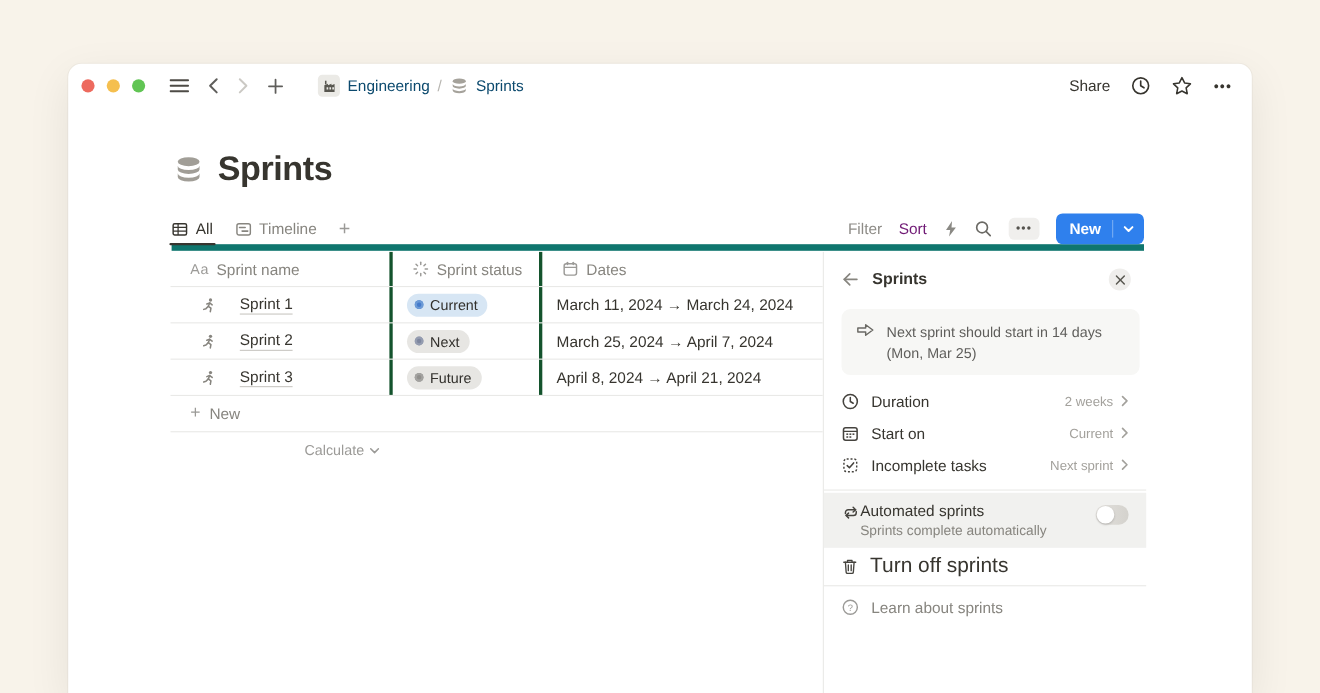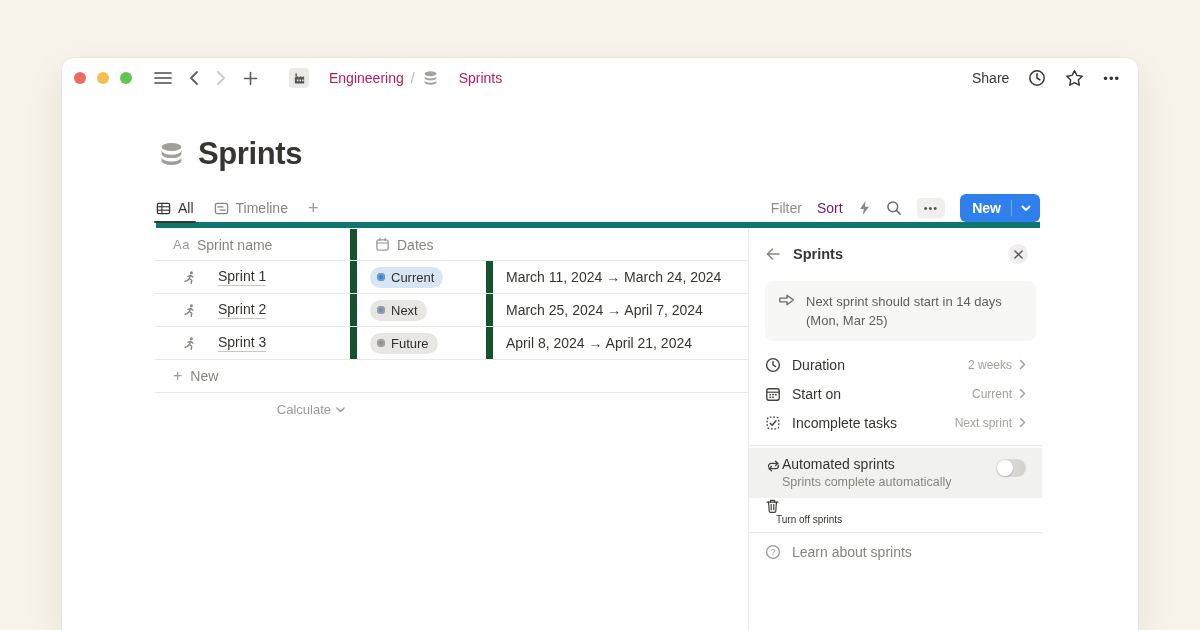--- a/index.html
+++ b/index.html
@@ -18,21 +18,21 @@
   
   .topbar { position:absolute; left:0; right:0; top:0; height:40px; display:flex; align-items:center; padding:0 18px 0 12px; }
   .traffic { display:flex; align-items:center; gap:11px; }
   .light { width:12px; height:12px; border-radius:50%; }
   .light.red { background:#ed6a5e; } .light.yellow { background:#f5bf4f; } .light.green { background:#61c554; }
   .tb-icon { display:inline-flex; align-items:center; justify-content:center; height:24px; }
   .tb-gap { margin-left:17px; }
   .hamburger { margin-left:22px; }
   .breadcrumb { display:flex; align-items:center; margin-left:14px; font-size:14px; }
   .ws-icon { width:20px; height:20px; background:#ebeae6; border-radius:4px; display:inline-flex; align-items:center; justify-content:center; }
-  .crumb { margin-left:20px; color:#be185d; }
+  .crumb { margin-left:7px; color:#0c4a6e; }
   .crumb-sep { margin:0 7px; color:#b8b6b1; }
   .topbar-right { margin-left:auto; display:flex; align-items:center; gap:19px; }
   .share { font-size:14px; color:#37352f; }
   .ellipsis-txt { font-size:13px; color:#37352f; letter-spacing:1px; }
   
   .title-row { position:absolute; left:96px; top:78px; display:flex; align-items:center; gap:13px; }
   .page-title { font-size:31px; font-weight:700; letter-spacing:-0.4px; color:#37352f; }
   
   .view-bar { position:absolute; left:94px; top:136px; width:884px; height:34px; border-bottom:6px solid #0f766e; display:flex; align-items:center; justify-content:space-between; }
   .tabs { display:flex; align-items:center; gap:20px; height:100%; }
@@ -49,21 +49,21 @@
   .new-btn .lbl { font-size:14px; font-weight:600; padding:0 10px 0 12px; }
   .new-btn .split { width:1px; height:16px; background:rgba(255,255,255,.35); }
   .new-btn .chev { padding:0 9px; display:flex; align-items:center; }
   
   .main { position:absolute; left:0; top:171px; right:0; bottom:0; }
   .table-area { position:absolute; left:93px; top:0; width:593px; }
   .thead, .trow { display:flex; border-bottom:1px solid #e9e9e7; }
   .thead { height:32px; }
   .trow { height:33px; }
   .c1 { width:202px; } .c2 { width:136px; } .c3 { width:255px; }
-  .c1,.c2 { border-right:7px solid #14532d; }
+  .c1,.c2 { border-right:3px solid #14532d; }
   .hcell { display:flex; align-items:center; gap:7px; padding-left:18px; font-size:14px; color:#87857f; }
   .aa { font-size:13px; color:#9b9a97; letter-spacing:.5px; }
   .name-cell { display:flex; align-items:center; gap:21px; padding-left:27px; }
   .sprint-name { font-size:14px; font-weight:500; color:#37352f; border-bottom:1px solid #c9c7c2; padding-bottom:1px; }
   .status-cell { display:flex; align-items:center; padding-left:13px; }
   .badge { display:inline-flex; align-items:center; gap:6px; height:21px; padding:0 9px 0 7px; border-radius:11px; font-size:13px; color:#32302c; }
   .badge .dot { width:8px; height:8px; border-radius:50%; }
   .badge.current { background:#d7e6f4; } .badge.current .dot { background:#447acb; box-shadow:inset 0 0 0 2px #6b9ad6; }
   .badge.next { background:#e7e6e3; } .badge.next .dot { background:#7d869e; box-shadow:inset 0 0 0 2px #949cb0; }
   .badge.future { background:#e7e6e3; } .badge.future .dot { background:#908f8c; box-shadow:inset 0 0 0 2px #a3a2a0; }
@@ -84,21 +84,21 @@
   .set-value { margin-left:auto; font-size:12px; color:#a3a19c; }
   .set-chev { margin-left:7px; display:flex; align-items:center; }
   .panel-divider { border-top:1px solid #e9e9e7; margin-top:8px; }
   .auto-row { margin-top:2px; background:#f1f1ef; padding:8px 16px 9px 16px; display:flex; }
   .auto-icon { margin-top:2px; }
   .auto-texts { }
   .auto-title { font-size:14px; color:#37352f; }
   .auto-sub { font-size:12.5px; color:#87857f; margin-top:3px; }
   .toggle { margin-left:auto; margin-top:3px; width:30px; height:18px; border-radius:9px; background:linear-gradient(90deg,#e3e1dd,#d4d2cd); position:relative; }
   .toggle .knob { position:absolute; left:1px; top:1px; width:16px; height:16px; border-radius:50%; background:#fff; box-shadow:0 1px 2px rgba(0,0,0,.2); }
-  .turnoff-row { height:34px; display:flex; padding:0 16px; font-size:10px; color:#37352f;flex-direction:column; }
+  .turnoff-row { height:34px; display:flex; align-items:center; padding:0 16px; font-size:19px; color:#37352f; }
   .turnoff-row .lbl { margin-left:11px; }
   .learn-row { height:38px; display:flex; align-items:center; padding:0 16px; font-size:14px; color:#87857f; }
   .learn-row .lbl { margin-left:11px; }
   svg { display:block; }
 </style>
 </head>
 <body>
 
 <div class="window">
 
@@ -240,20 +240,37 @@
   </div>
 
   <div class="main">
 
     <div class="table-area">
       <div class="thead">
         <div class="hcell c1">
           <span class="aa">Aa</span>
           <span>Sprint name</span>
         </div>
+        <div class="hcell c2">
+          <span>
+            <svg width="15" height="15" viewBox="0 0 16 16">
+                <g stroke="#9b9a97" stroke-width="1.4" stroke-linecap="round">
+                  <line x1="8" y1="1.5" x2="8" y2="3.7"></line>
+                  <line x1="8" y1="12.3" x2="8" y2="14.5"></line>
+                  <line x1="1.5" y1="8" x2="3.7" y2="8"></line>
+                  <line x1="12.3" y1="8" x2="14.5" y2="8"></line>
+                  <line x1="3.4" y1="3.4" x2="4.9" y2="4.9"></line>
+                  <line x1="11.1" y1="11.1" x2="12.6" y2="12.6"></line>
+                  <line x1="3.4" y1="12.6" x2="4.9" y2="11.1"></line>
+                  <line x1="11.1" y1="4.9" x2="12.6" y2="3.4"></line>
+                </g>
+              </svg>
+          </span>
+          <span>Sprint status</span>
+        </div>
         <div class="hcell c3">
           <span>
             <svg width="15" height="15" viewBox="0 0 16 16">
                 <rect x="2" y="3" width="12" height="11" rx="2" fill="none" stroke="#9b9a97" stroke-width="1.4"></rect>
                 <line x1="2" y1="6.4" x2="14" y2="6.4" stroke="#9b9a97" stroke-width="1.2"></line>
                 <line x1="5.2" y1="1.6" x2="5.2" y2="3.6" stroke="#9b9a97" stroke-width="1.4" stroke-linecap="round"></line>
                 <line x1="10.8" y1="1.6" x2="10.8" y2="3.6" stroke="#9b9a97" stroke-width="1.4" stroke-linecap="round"></line>
               </svg>
           </span>
           <span>Dates</span>

